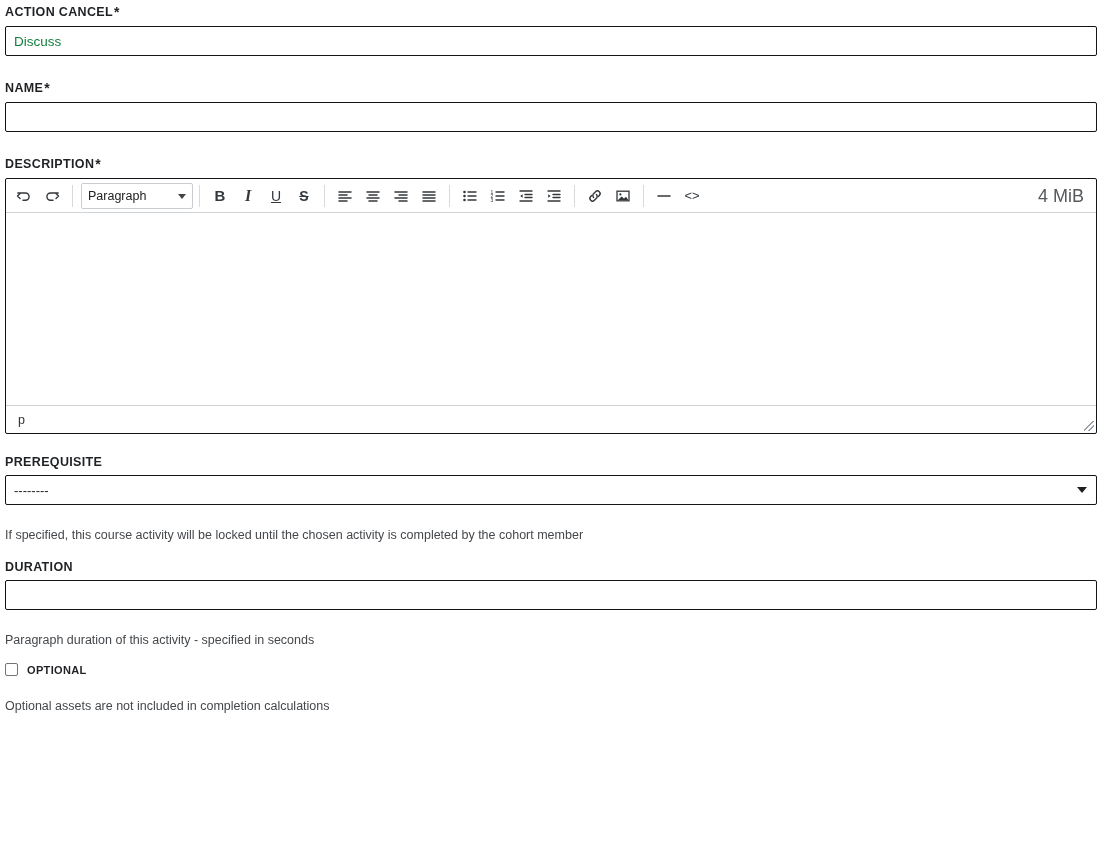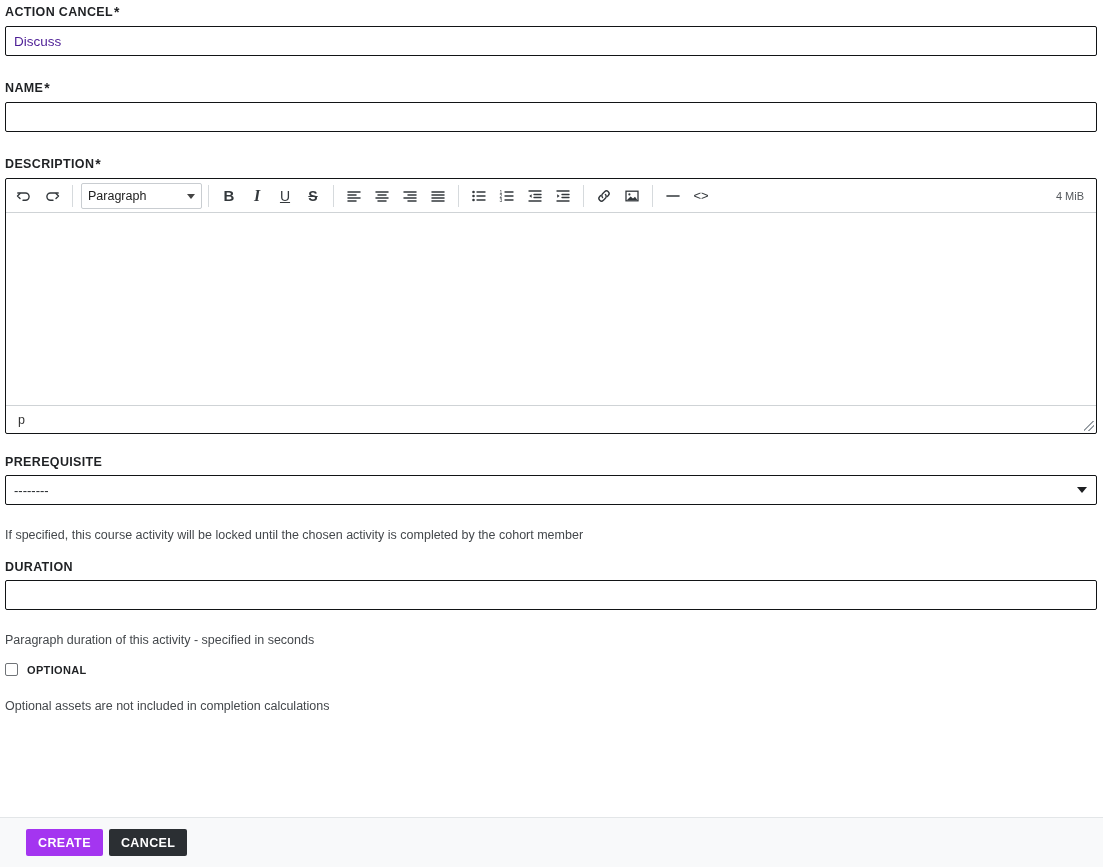--- a/index.html
+++ b/index.html
@@ -23,21 +23,21 @@
   }
   .req { color: #1f2124; font-size: 14px; vertical-align: -1px; margin-left: 1px; }
   .text-input {
     display: block;
     width: 1092px;
     height: 30px;
     border: 1px solid #121416;
     border-radius: 2px;
     font-size: 13.5px;
     font-family: "Liberation Sans", sans-serif;
-    color: #4c1d95;
+    color: #15803d;
     padding: 12px 8px;
     background: #fff;
     outline: none;
   }
   .gap-24 { height: 24px; }
   .gap-21 { height: 21px; }
   .gap-18 { height: 18px; }
   .helptext {
     font-size: 12.5px;
     color: #44484c;
@@ -65,21 +65,21 @@
     color: #33383c;
     font-size: 14px;
     cursor: pointer;
     border-radius: 2px;
     user-select: none;
   }
   .tb-sep {
     width: 1px; height: 22px; background: #d6dadd; margin: 0 6px;
   }
   .tb-select {
-    width: 121px; height: 26px;
+    width: 112px; height: 26px;
     border: 1px solid #c9cdd1;
     border-radius: 2px;
     display: flex; align-items: center;
     padding: 0 6px;
     font-size: 12.5px;
     color: #222;
     position: relative;
     background: #fff;
     cursor: pointer;
     margin-left: 2px;
@@ -87,21 +87,21 @@
   .tb-select .caret {
     position: absolute; right: 6px; top: 50%;
     width: 0; height: 0;
     border-left: 4px solid transparent;
     border-right: 4px solid transparent;
     border-top: 5px solid #444;
     transform: translateY(-2px);
   }
   .tb-size {
     position: absolute; right: 12px; top: 50%; transform: translateY(-50%);
-    font-size: 11px; color: #55595d;
+    font-size: 18px; color: #55595d;
   }
   .editor-body {
     height: 192px;
     background: #fff;
   }
   .editor-status {
     height: 28px;
     border-top: 1px solid #cfd3d6;
     display: flex; align-items: center;
     padding: 0 12px;
@@ -404,18 +404,14 @@
     <div class="check-row">
       <span class="cbox"></span>
       <span class="check-label">OPTIONAL</span>
     </div>
     <div class="helptext">Optional assets are not included in completion calculations</div>
   </div>
 
   <div style="height:15px"></div>
 
 
-  <div class="footer">
-    <button class="btn btn-create">CREATE</button>
-    <button class="btn btn-cancel">CANCEL</button>
-  </div>
 
 </div>
 
 </body></html>

